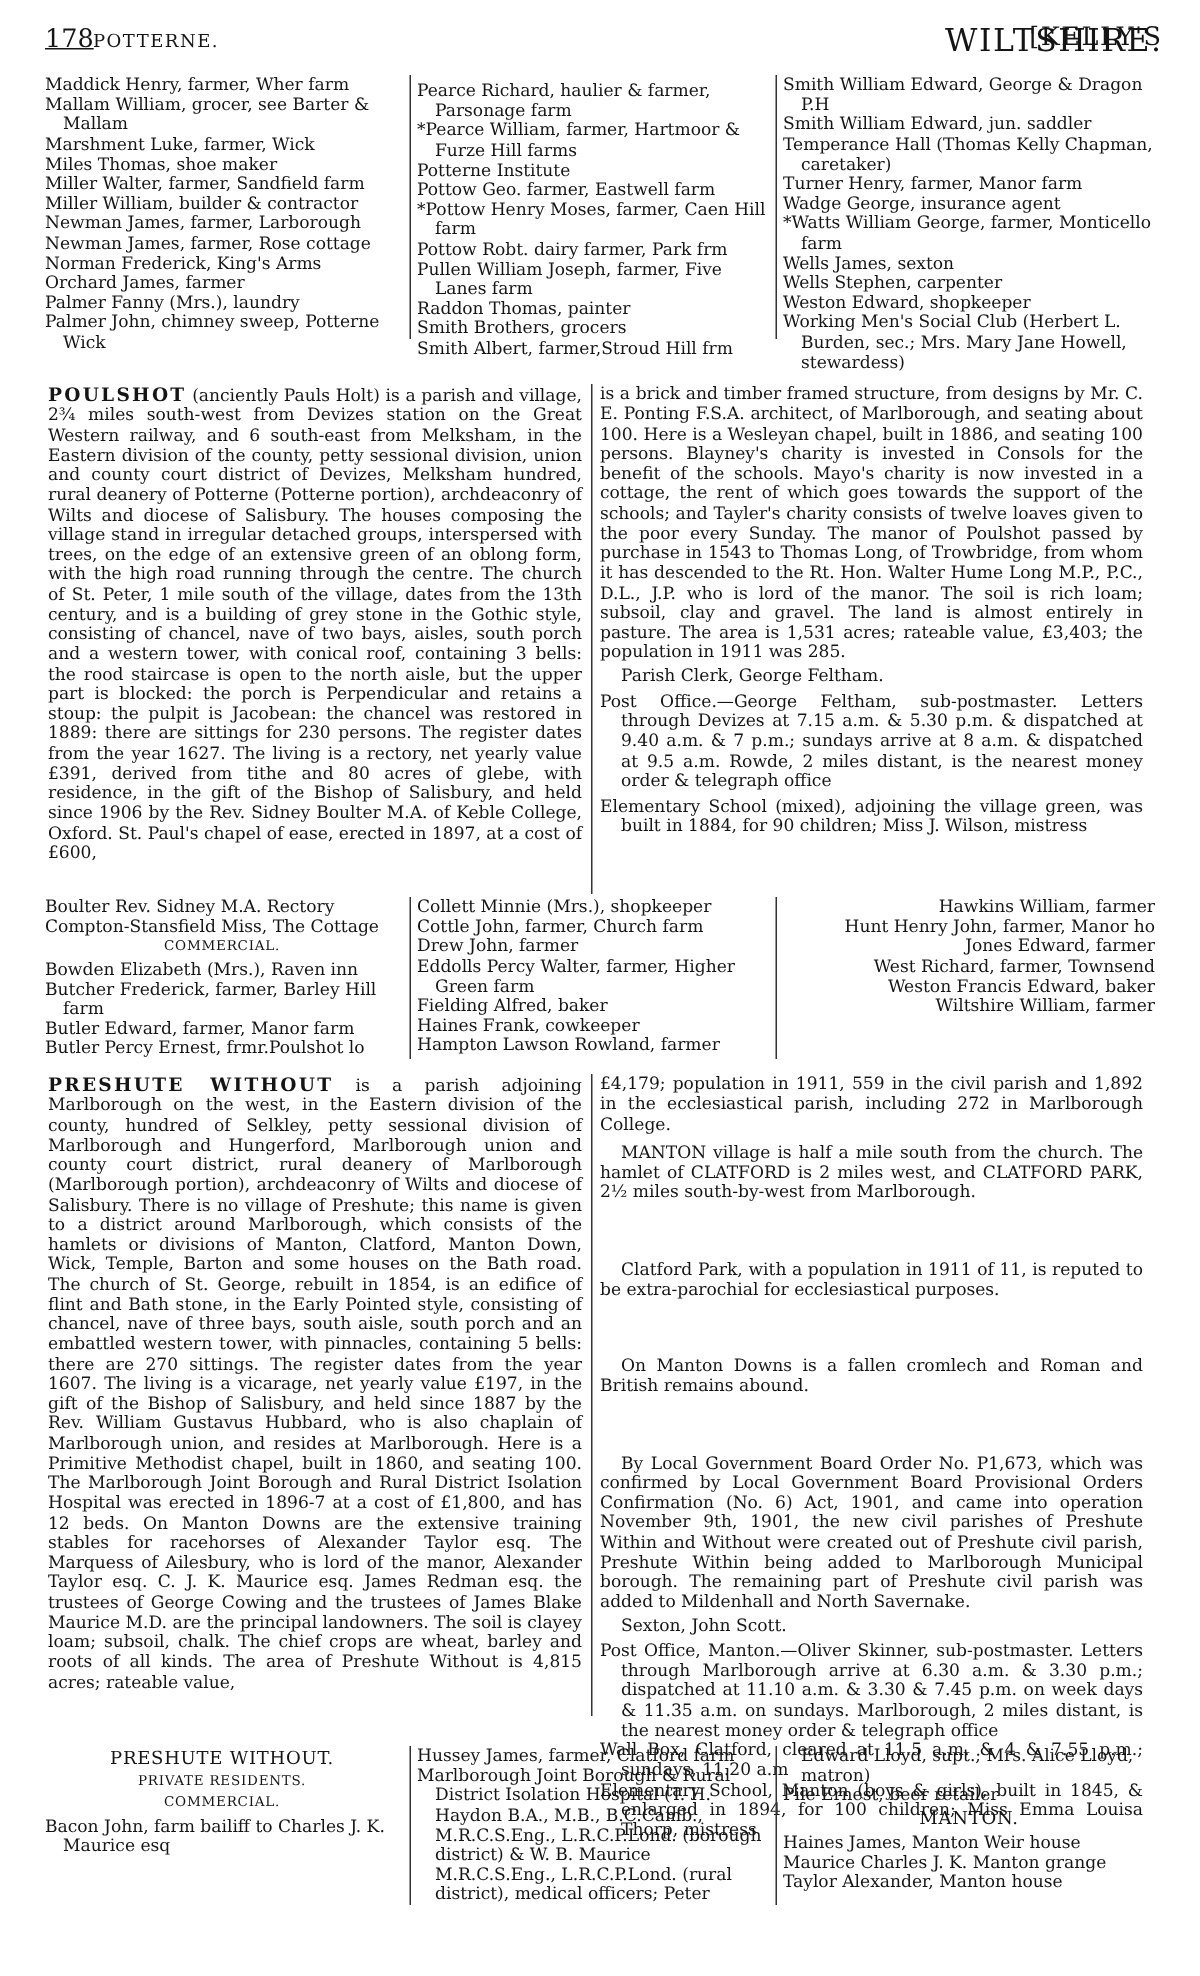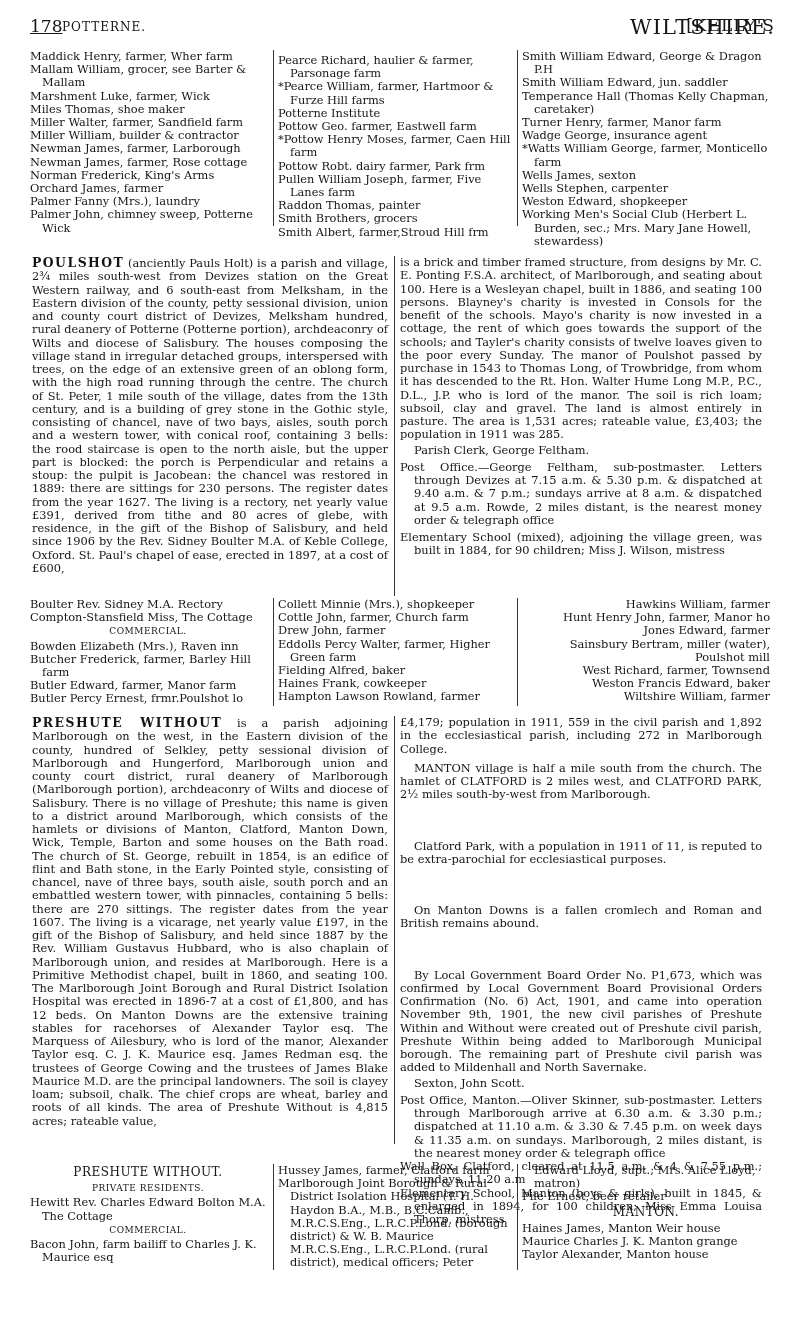--- a/index.html
+++ b/index.html
@@ -113,21 +113,20 @@
         <div class="e">Eddolls Percy Walter, farmer, Higher Green farm</div>
         <div class="e">Fielding Alfred, baker</div>
         <div class="e">Haines Frank, cowkeeper</div>
         <div class="e">Hampton Lawson Rowland, farmer</div>
       </div>
     <div class="vline" style="left:487px; top:0; height:108px;"></div>
     <div class="col3" id="pou-c3" style="left:492px; top:0; width:248px;text-align:right;">
         <div class="e">Hawkins William, farmer</div>
         <div class="e">Hunt Henry John, farmer, Manor ho</div>
         <div class="e">Jones Edward, farmer</div>
-        <div class="e">Sainsbury Bertram, miller (water), Poulshot mill</div>
         <div class="e">West Richard, farmer, Townsend</div>
         <div class="e">Weston Francis Edward, baker</div>
         <div class="e">Wiltshire William, farmer</div>
       </div>
   </div>
 
   <div class="prose" style="left:32px; top:716px; width:356px;">
     <p><span class="sc">PRESHUTE WITHOUT</span><span> is a parish adjoining Marlborough on the west, in the Eastern division of the county, hundred of Selkley, petty sessional division of Marlborough and Hungerford, Marlborough union and county court district, rural deanery of Marlborough (Marlborough portion), archdeaconry of Wilts and diocese of Salisbury. There is no village of Preshute; this name is given to a district around Marlborough, which consists of the hamlets or divisions of Manton, Clatford, Manton Down, Wick, Temple, Barton and some houses on the Bath road. The church of St. George, rebuilt in 1854, is an edifice of flint and Bath stone, in the Early Pointed style, consisting of chancel, nave of three bays, south aisle, south porch and an embattled western tower, with pinnacles, containing 5 bells: there are 270 sittings. The register dates from the year 1607. The living is a vicarage, net yearly value £197, in the gift of the Bishop of Salisbury, and held since 1887 by the Rev. William Gustavus Hubbard, who is also chaplain of Marlborough union, and resides at Marlborough. Here is a Primitive Methodist chapel, built in 1860, and seating 100. The Marlborough Joint Borough and Rural District Isolation Hospital was erected in 1896-7 at a cost of £1,800, and has 12 beds. On Manton Downs are the extensive training stables for racehorses of Alexander Taylor esq. The Marquess of Ailesbury, who is lord of the manor, Alexander Taylor esq. C. J. K. Maurice esq. James Redman esq. the trustees of George Cowing and the trustees of James Blake Maurice M.D. are the principal landowners. The soil is clayey loam; subsoil, chalk. The chief crops are wheat, barley and roots of all kinds. The area of Preshute Without is 4,815 acres; rateable value,</span></p>
   </div>
   <div class="vline" style="left:394px; top:716px; height:428px;"></div>
@@ -140,21 +139,20 @@
     <p class="clerk">Sexton, John Scott.</p>
     <p class="hang">Post Office, Manton.—Oliver Skinner, sub-postmaster. Letters through Marlborough arrive at 6.30 a.m. &amp; 3.30 p.m.; dispatched at 11.10 a.m. &amp; 3.30 &amp; 7.45 p.m. on week days &amp; 11.35 a.m. on sundays. Marlborough, 2 miles distant, is the nearest money order &amp; telegraph office</p>
     <p class="hang" style="margin-top:0;">Wall Box, Clatford, cleared at 11.5 a.m. &amp; 4 &amp; 7.55 p.m.; sundays, 11.20 a.m</p>
     <p class="hang" style="margin-top:0;">Elementary School, Manton (boys &amp; girls), built in 1845, &amp; enlarged in 1894, for 100 children; Miss Emma Louisa Thorp, mistress</p>
   </div>
 
   <div class="block" style="left:30px; top:1164px; width:740px; height:110px;">
     <div class="col3" id="pre-c1" style="left:0; top:0; width:236px;">
         <div class="subhead">PRESHUTE WITHOUT.</div>
         <div class="sub">PRIVATE RESIDENTS.</div>
-        <div class="e">Hewitt Rev. Charles Edward Bolton M.A. The Cottage</div>
         <div class="sub">COMMERCIAL.</div>
         <div class="e">Bacon John, farm bailiff to Charles J. K. Maurice esq</div>
       </div>
     <div class="vline" style="left:243px; top:0; height:106px;"></div>
     <div class="col3" id="pre-c2" style="left:248px; top:0; width:234px;">
         <div class="e">Hussey James, farmer, Clatford farm</div>
         <div class="e">Marlborough Joint Borough &amp; Rural District Isolation Hospital (T. H. Haydon B.A., M.B., B.C.Camb., M.R.C.S.Eng., L.R.C.P.Lond. (borough district) &amp; W. B. Maurice M.R.C.S.Eng., L.R.C.P.Lond. (rural district), medical officers; Peter</div>
       </div>
     <div class="vline" style="left:487px; top:0; height:106px;"></div>
     <div class="col3" id="pre-c3" style="left:492px; top:0; width:248px;">

